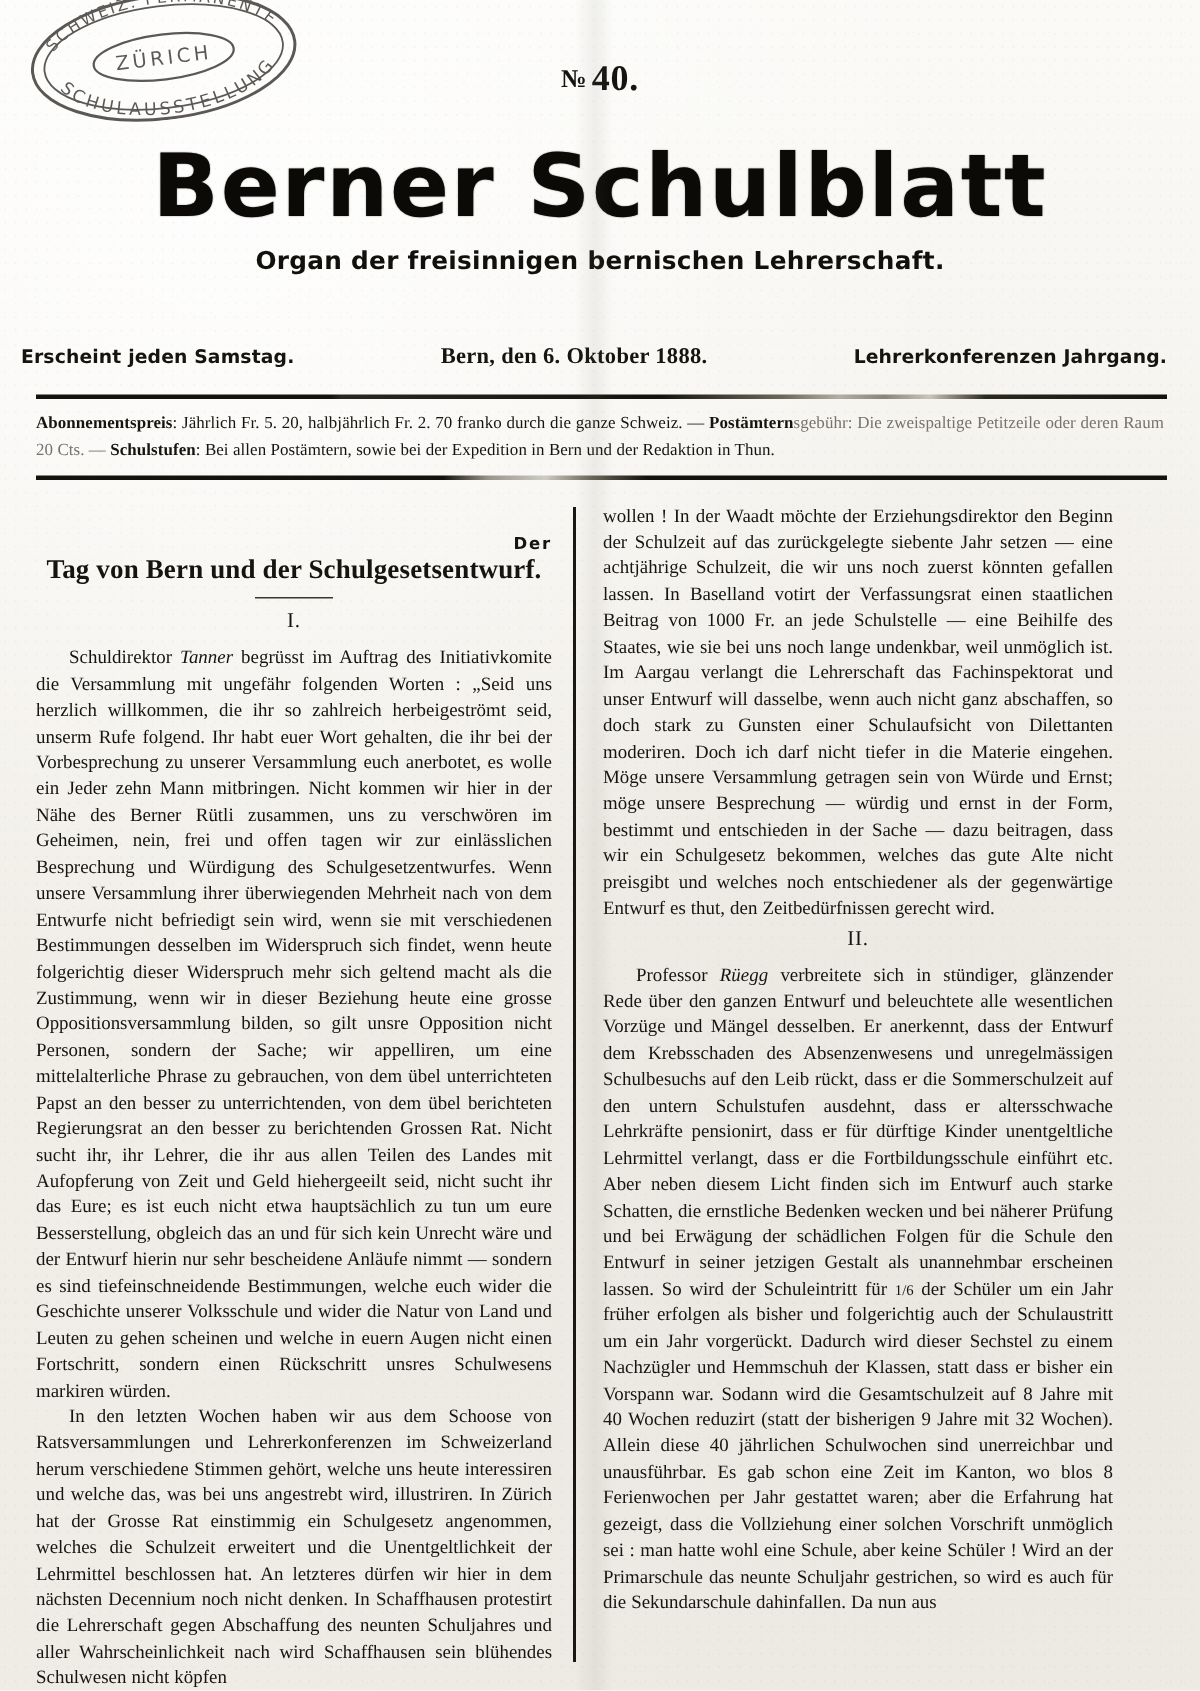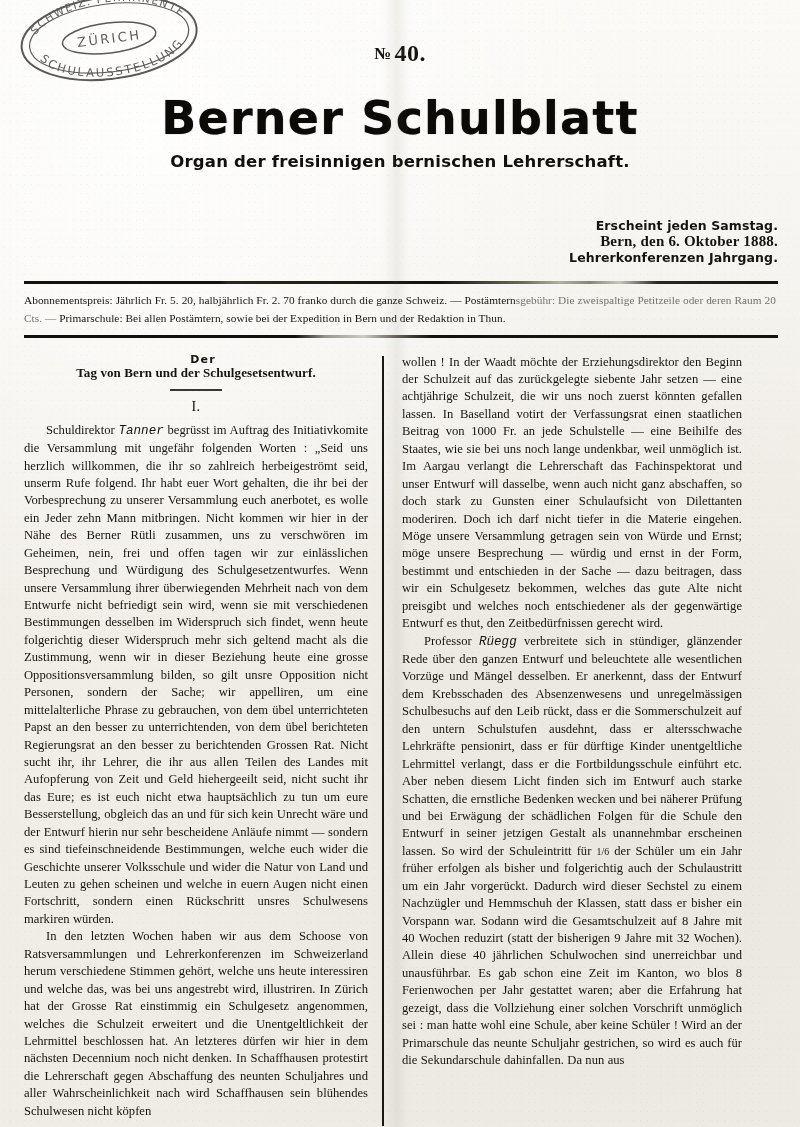--- a/index.html
+++ b/index.html
@@ -69,48 +69,47 @@
   }
   .issue-no .no-glyph {
     font-size: 17px;
     vertical-align: 2px;
     margin-right: 3px;
   }
   .masthead-title {
     text-align: center;
     font-family: "DejaVu Sans", sans-serif;
     font-weight: bold;
-    font-size: 46px;
+    font-size: 58px;
     letter-spacing: 1.2px;
     line-height: 1;
     margin-top: 28px;
     color: #0b0a07;
     text-shadow: 0 0 1px rgba(0,0,0,.55);
   }
   .masthead-sub {
     text-align: center;
     font-family: "DejaVu Sans", sans-serif;
     font-weight: bold;
     font-size: 16.5px;
     letter-spacing: .2px;
     margin-top: 11px;
     color: #12100c;
   }
 
   
   .imprint-row {
     display: flex;
     justify-content: space-between;
-    align-items: flex-end;
+    align-items: flex-start;
     margin: 47px 22px 0 14px;
     font-family: "DejaVu Sans", sans-serif;
     font-weight: bold;
     font-size: 12.5px;
     letter-spacing: .1px;
-    flex-direction: column;
   }
   .imprint-row .mid {
     font-family: "Liberation Serif", serif;
     font-weight: bold;
     font-size: 15px;
     letter-spacing: .2px;
   }
 
   
   .rule-thick {
@@ -128,21 +127,21 @@
 
   
   .subscription {
     margin: 7px 24px 0 24px;
     font-family: "Liberation Serif", serif;
     font-size: 11.3px;
     line-height: 1.62;
     text-align: justify;
     letter-spacing: .05px;
   }
-  .subscription b { font-weight: normal; }
+  .subscription b { font-weight: bold; }
   .subscription .faded-ink { color: #77726a; }
 
   
   #columns {
     position: relative;
     display: flex;
     margin: 16px 22px 0 24px;
   }
   .col {
     width: 358px;
@@ -152,34 +151,35 @@
   .col-right { padding-left: 18px; }
   .col-divider {
     width: 2px;
     background: #1a1813;
     margin-top: 2px;
     height: 770px;
     flex: 0 0 auto;
   }
 
   .headline-der {
-    text-align: center;
+    text-align: right;
     font-family: "DejaVu Sans", sans-serif;
     font-weight: bold;
     font-size: 11px;
     letter-spacing: 1.2px;
     line-height: 1;
     margin-bottom: -1px;
     margin-left: 14px;
+    margin-top: 21px;
   }
   .headline-main {
     text-align: center;
     font-family: "Liberation Serif", serif;
     font-weight: bold;
-    font-size: 13px;
+    font-size: 18px;
     letter-spacing: .1px;
     line-height: 1.12;
     margin-top: 2px;
   }
   .headline-divider {
     width: 52px;
     height: 1.5px;
     background: #3b372f;
     margin: 9px auto 0 auto;
   }
@@ -200,21 +200,21 @@
     line-height: 1.385;
     text-align: justify;
     text-indent: 22px;
     letter-spacing: .01px;
     word-spacing: .2px;
     -webkit-hyphens: none;
     hyphens: none;
   }
   p.body + p.body { margin-top: 0; }
   p.body.cont { text-indent: 0; }
-  p.body i { font-style: italic; font-family: Liberation Mono, monospace; }
+  p.body i { font-style: italic; }
   .frac { font-size: .78em; }
 </style>
 </head>
 <body>
 
 <div id="page">
 
   <div id="stamp">
     <svg viewBox="0 0 190 86" xmlns="http://www.w3.org/2000/svg">
       <defs>
@@ -243,21 +243,21 @@
 
   <div class="imprint-row">
     <div>Erscheint jeden Samstag.</div>
     <div class="mid">Bern, den 6. Oktober 1888.</div>
     <div>Lehrerkonferenzen Jahrgang.</div>
   </div>
 
   <div class="rule-thick faded"></div>
 
   <div class="subscription">
-    <b>Abonnementspreis</b><span>: Jährlich Fr. 5. 20, halbjährlich Fr. 2. 70 franko durch die ganze Schweiz. — </span><b>Postämtern</b><span class="faded-ink">sgebühr: Die zweispaltige Petitzeile oder deren Raum 20 Cts. — </span><b>Primarschule</b><span>: Bei allen Postämtern, sowie bei der Expedition in Bern und der Redaktion in Thun.</span>
+    <b>Abonnementspreis</b><span>: Jährlich Fr. 5. 20, halbjährlich Fr. 2. 70 franko durch die ganze Schweiz. — </span><b>Postämtern</b><span class="faded-ink">sgebühr: Die zweispaltige Petitzeile oder deren Raum 20 Cts. — </span><b>Schulstufen</b><span>: Bei allen Postämtern, sowie bei der Expedition in Bern und der Redaktion in Thun.</span>
   </div>
 
   <div class="rule-thick lower"></div>
 
   <div id="columns">
 
     <div class="col col-left">
       <div class="headline-der">Der</div>
       <div class="headline-main">Tag von Bern und der Schulgesetsentwurf.</div>
       <div class="headline-divider"></div>
@@ -266,20 +266,21 @@
       <p class="body"><span>Schuldirektor </span><i>Tanner</i><span> begrüsst im Auftrag des Initiativkomite die Versammlung mit ungefähr folgenden Worten : „Seid uns herzlich willkommen, die ihr so zahlreich herbeigeströmt seid, unserm Rufe folgend. Ihr habt euer Wort gehalten, die ihr bei der Vorbesprechung zu unserer Versammlung euch anerbotet, es wolle ein Jeder zehn Mann mitbringen. Nicht kommen wir hier in der Nähe des Berner Rütli zusammen, uns zu verschwören im Geheimen, nein, frei und offen tagen wir zur einlässlichen Besprechung und Würdigung des Schulgesetzentwurfes. Wenn unsere Versammlung ihrer überwiegenden Mehrheit nach von dem Entwurfe nicht befriedigt sein wird, wenn sie mit verschiedenen Bestimmungen desselben im Widerspruch sich findet, wenn heute folgerichtig dieser Widerspruch mehr sich geltend macht als die Zustimmung, wenn wir in dieser Beziehung heute eine grosse Oppositionsversammlung bilden, so gilt unsre Opposition nicht Personen, sondern der Sache; wir appelliren, um eine mittelalterliche Phrase zu gebrauchen, von dem übel unterrichteten Papst an den besser zu unterrichtenden, von dem übel berichteten Regierungsrat an den besser zu berichtenden Grossen Rat. Nicht sucht ihr, ihr Lehrer, die ihr aus allen Teilen des Landes mit Aufopferung von Zeit und Geld hiehergeeilt seid, nicht sucht ihr das Eure; es ist euch nicht etwa hauptsächlich zu tun um eure Besserstellung, obgleich das an und für sich kein Unrecht wäre und der Entwurf hierin nur sehr bescheidene Anläufe nimmt — sondern es sind tiefeinschneidende Bestimmungen, welche euch wider die Geschichte unserer Volksschule und wider die Natur von Land und Leuten zu gehen scheinen und welche in euern Augen nicht einen Fortschritt, sondern einen Rückschritt unsres Schulwesens markiren würden.</span></p>
 
       <p class="body">In den letzten Wochen haben wir aus dem Schoose von Ratsversammlungen und Lehrerkonferenzen im Schweizerland herum verschiedene Stimmen gehört, welche uns heute interessiren und welche das, was bei uns angestrebt wird, illustriren. In Zürich hat der Grosse Rat einstimmig ein Schulgesetz angenommen, welches die Schulzeit erweitert und die Unentgeltlichkeit der Lehrmittel beschlossen hat. An letzteres dürfen wir hier in dem nächsten Decennium noch nicht denken. In Schaffhausen protestirt die Lehrerschaft gegen Abschaffung des neunten Schuljahres und aller Wahrscheinlichkeit nach wird Schaffhausen sein blühendes Schulwesen nicht köpfen</p>
     </div>
 
     <div class="col-divider"></div>
 
     <div class="col col-right">
       <p class="body cont">wollen ! In der Waadt möchte der Erziehungsdirektor den Beginn der Schulzeit auf das zurückgelegte siebente Jahr setzen — eine achtjährige Schulzeit, die wir uns noch zuerst könnten gefallen lassen. In Baselland votirt der Verfassungsrat einen staatlichen Beitrag von 1000 Fr. an jede Schulstelle — eine Beihilfe des Staates, wie sie bei uns noch lange undenkbar, weil unmöglich ist. Im Aargau verlangt die Lehrerschaft das Fachinspektorat und unser Entwurf will dasselbe, wenn auch nicht ganz abschaffen, so doch stark zu Gunsten einer Schulaufsicht von Dilettanten moderiren. Doch ich darf nicht tiefer in die Materie eingehen. Möge unsere Versammlung getragen sein von Würde und Ernst; möge unsere Besprechung — würdig und ernst in der Form, bestimmt und entschieden in der Sache — dazu beitragen, dass wir ein Schulgesetz bekommen, welches das gute Alte nicht preisgibt und welches noch entschiedener als der gegenwärtige Entwurf es thut, den Zeitbedürfnissen gerecht wird.</p>
 
+      <div class="section-mark tight">II.</div>
 
       <p class="body"><span>Professor </span><i>Rüegg</i><span> verbreitete sich in stündiger, glänzender Rede über den ganzen Entwurf und beleuchtete alle wesentlichen Vorzüge und Mängel desselben. Er anerkennt, dass der Entwurf dem Krebsschaden des Absenzenwesens und unregelmässigen Schulbesuchs auf den Leib rückt, dass er die Sommerschulzeit auf den untern Schulstufen ausdehnt, dass er altersschwache Lehrkräfte pensionirt, dass er für dürftige Kinder unentgeltliche Lehrmittel verlangt, dass er die Fortbildungsschule einführt etc. Aber neben diesem Licht finden sich im Entwurf auch starke Schatten, die ernstliche Bedenken wecken und bei näherer Prüfung und bei Erwägung der schädlichen Folgen für die Schule den Entwurf in seiner jetzigen Gestalt als unannehmbar erscheinen lassen. So wird der Schuleintritt für </span><span class="frac">1/6</span><span> der Schüler um ein Jahr früher erfolgen als bisher und folgerichtig auch der Schulaustritt um ein Jahr vorgerückt. Dadurch wird dieser Sechstel zu einem Nachzügler und Hemmschuh der Klassen, statt dass er bisher ein Vorspann war. Sodann wird die Gesamtschulzeit auf 8 Jahre mit 40 Wochen reduzirt (statt der bisherigen 9 Jahre mit 32 Wochen). Allein diese 40 jährlichen Schulwochen sind unerreichbar und unausführbar. Es gab schon eine Zeit im Kanton, wo blos 8 Ferienwochen per Jahr gestattet waren; aber die Erfahrung hat gezeigt, dass die Vollziehung einer solchen Vorschrift unmöglich sei : man hatte wohl eine Schule, aber keine Schüler ! Wird an der Primarschule das neunte Schuljahr gestrichen, so wird es auch für die Sekundarschule dahinfallen. Da nun aus</span></p>
     </div>
   </div>
 
   <div id="fold"></div>
   <div id="grain"></div>
 </div>
 
 </body></html>

